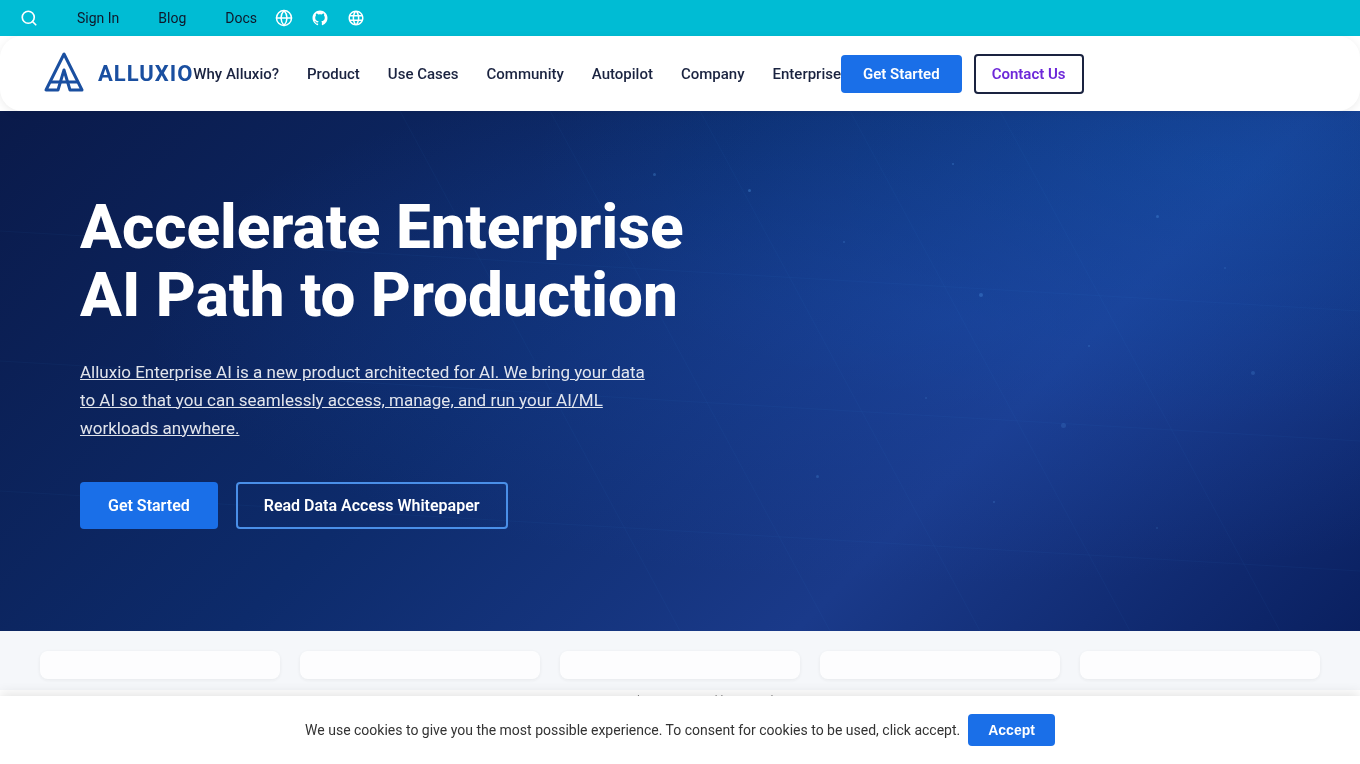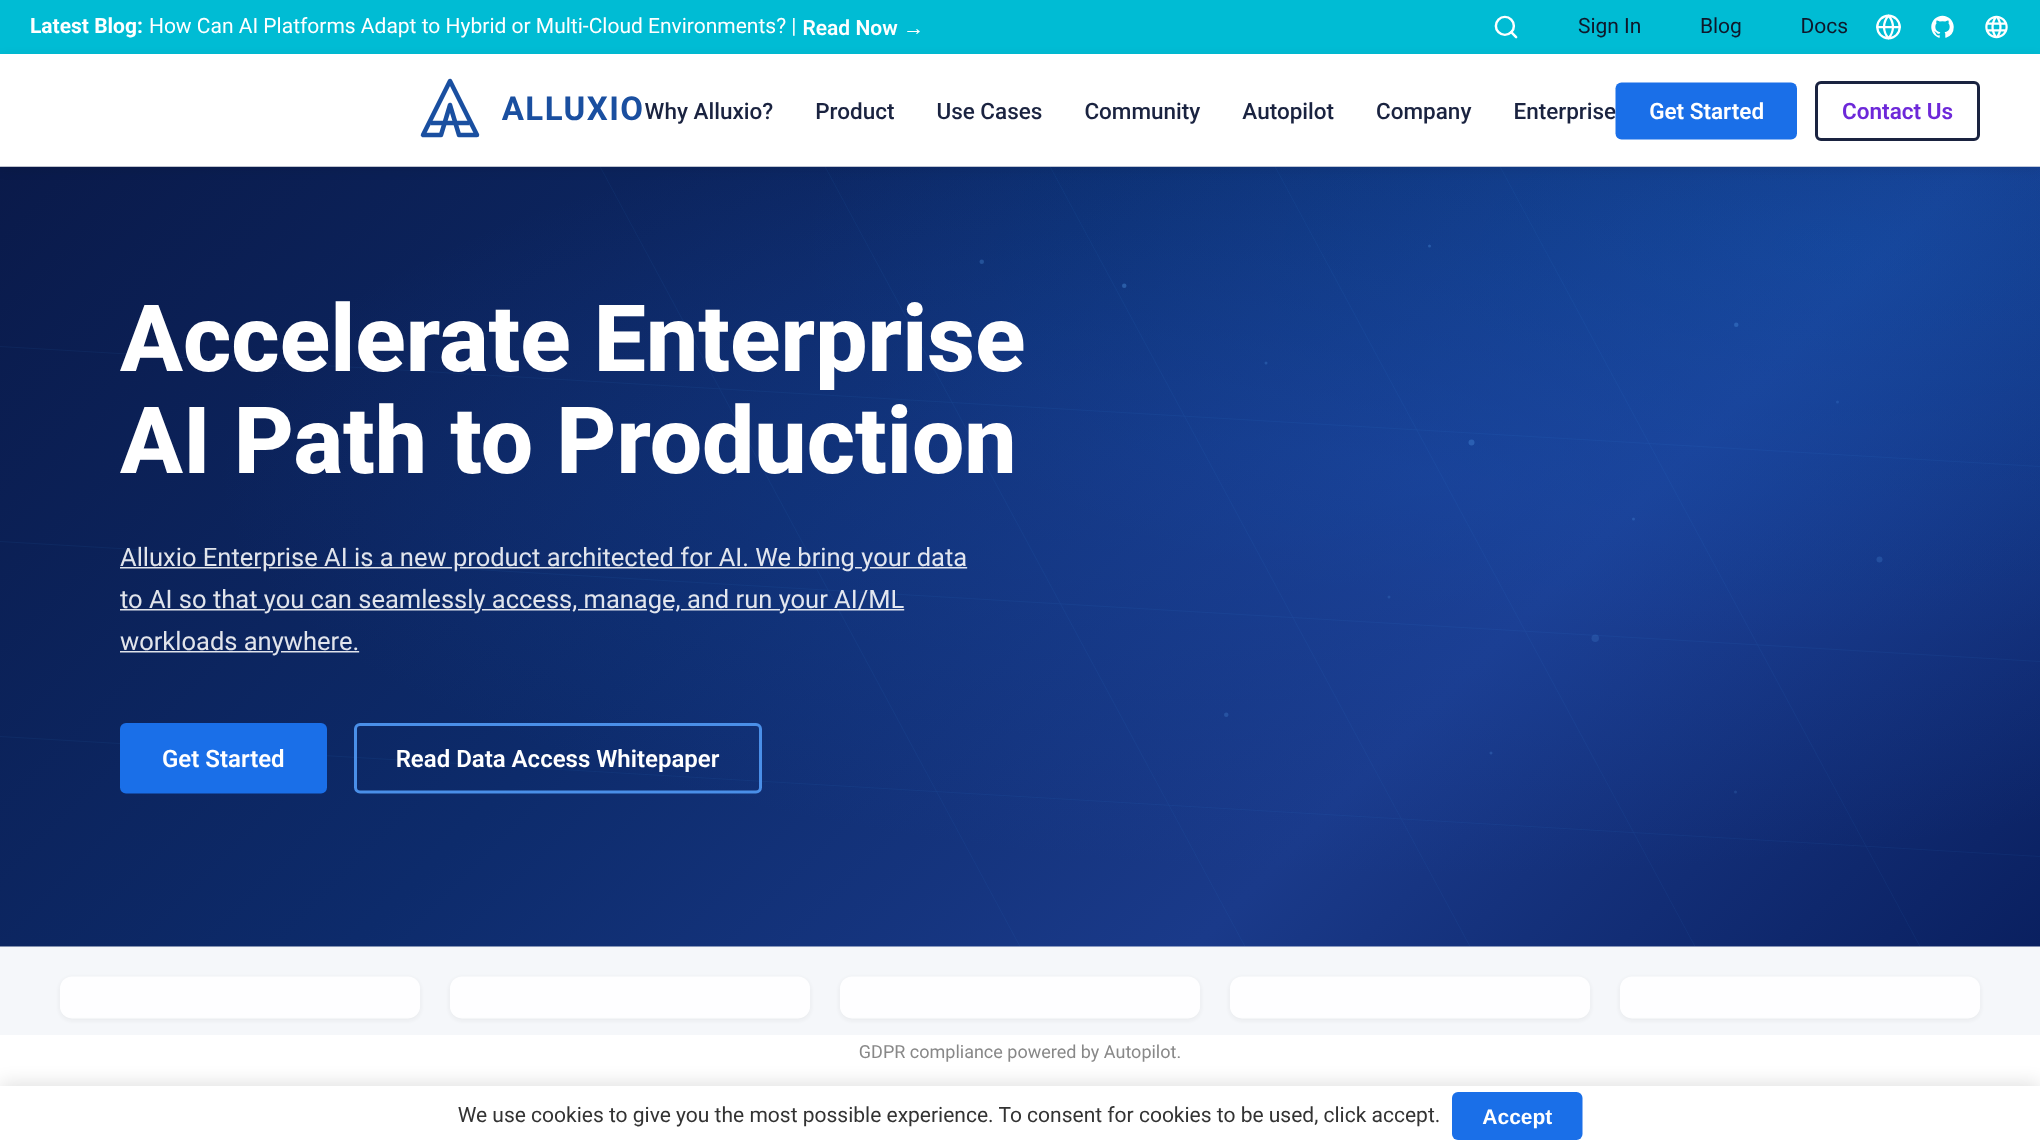--- a/index.html
+++ b/index.html
@@ -24,24 +24,25 @@
     .announcement-bar .top-link { color: #0f172a; text-decoration: none; font-size: 14px; margin-left: 21px; }
     .top-icon-btn { color: #fff; cursor: pointer; display: flex; align-items: center; justify-content: center; }
 
     
     .navbar {
       background: #fff;
       height: 75px;
       display: flex;
       align-items: center;
       padding: 0 40px;
-      justify-content: flex-end;
+      justify-content: flex-start;
       box-shadow: 0 2px 8px rgba(0,0,0,0.08);
       position: relative;
       z-index: 10;
+      border-radius: 22px;
     }
     .navbar-logo { display: flex; align-items: center; gap: 10px; text-decoration: none; }
     .logo-mark {
       width: 48px;
       height: 48px;
     }
     .logo-text { font-size: 22px; font-weight: 700; color: #1a4fa0; letter-spacing: 1px; }
     .nav-links { display: flex; align-items: center; gap: 28px; }
     .nav-link { color: #1a2340; text-decoration: none; font-size: 15px; font-weight: 500; }
     .nav-cta-group { display: flex; align-items: center; gap: 12px; }
@@ -142,21 +143,21 @@
       text-decoration: none;
     }
 
     
     .cookie-banner {
       position: fixed;
       bottom: 0;
       left: 0;
       right: 0;
       background: #fff;
-      padding: 4px 24px;
+      padding: 18px 24px;
       display: flex;
       align-items: center;
       justify-content: center;
       gap: 8px;
       box-shadow: 0 -2px 12px rgba(0,0,0,0.12);
       z-index: 1000;
       font-size: 14px;
       color: #333;
     }
     .cookie-text { text-align: center; }
@@ -201,25 +202,20 @@
       flex: 1;
       min-width: 160px;
       box-shadow: 0 1px 4px rgba(0,0,0,0.08);
       opacity: 0.85;
     }
   </style>
 </head>
 <body>
 
 <div class="announcement-bar">
-  <div class="left">
-    <span class="latest-label">Latest Blog:</span>
-    <span>How Can AI Platforms Adapt to Hybrid or Multi-Cloud Environments? |</span>
-    <a class="read-now" href="#">Read Now →</a>
-  </div>
   <div class="top-icons">
 
     <div class="top-icon-btn">
       <svg width="18" height="18" viewBox="0 0 24 24" fill="none" stroke="currentColor" stroke-width="2.2" stroke-linecap="round" stroke-linejoin="round">
           <circle cx="11" cy="11" r="8"></circle>
           <line x1="21" y1="21" x2="16.65" y2="16.65"></line>
         </svg>
     </div>
     <a class="top-link" href="#">Sign In</a>
     <a class="top-link" href="#">Blog</a>

